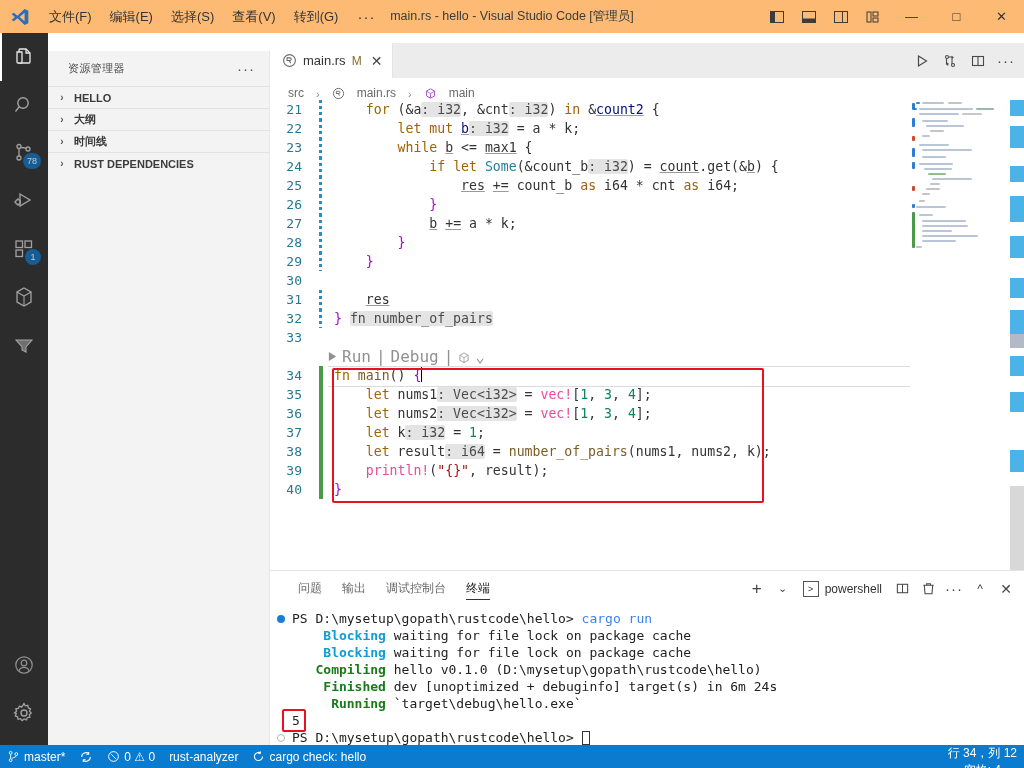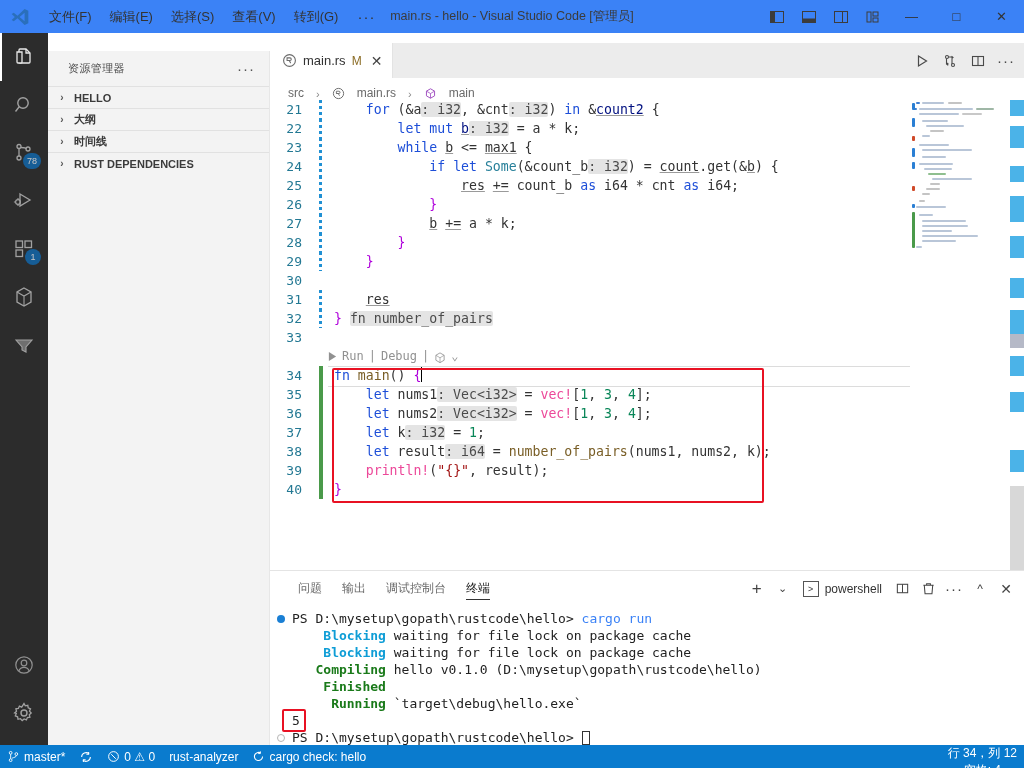--- a/index.html
+++ b/index.html
@@ -10,21 +10,21 @@
     font-family: "Liberation Sans", sans-serif;
     font-size: 13px;
     color: #333333;
     -webkit-font-smoothing: antialiased;
   }
   .app { position: relative; width: 1024px; height: 768px; }
 
   
   .titlebar {
     position: absolute; top: 0; left: 0; width: 1024px; height: 33px;
-    background: #3b82f6; display: flex; align-items: center;
+    background: #fdba74; display: flex; align-items: center;
   }
   .vscode-logo { width: 40px; height: 33px; display: flex; align-items: center; justify-content: center; }
   .menu { display: flex; align-items: center; height: 33px; }
   .menu-item {
     padding: 0 9px; height: 24px; line-height: 24px;
     font-size: 13px; color: #333; white-space: nowrap; cursor: default;
   }
   .menu-more { padding: 0 10px; font-size: 15px; color: #333; letter-spacing: 1px; line-height: 16px;}
   .title-center {
     position: absolute; left: 0; width: 1024px; text-align: center;
@@ -101,35 +101,35 @@
     content:""; position:absolute; left:3px; top:0; width:3px; height:19px;
     background: repeating-linear-gradient(#2090d3 0 3px, transparent 3px 6px);
   }
   .gut.add::after { content:""; position:absolute; left:3px; top:0; width:4px; height:19px; background:#4a9a4a; }
   .ctext { flex: 1 1 auto; padding-left: 6px; }
   .row.current .ctext { box-shadow: none; }
   .row.current::after {
     content:""; position:absolute; left:58px; right:114px; top:0; height:19px;
     border-top:1px solid #dcdcdc; border-bottom:1px solid #dcdcdc; pointer-events:none;
   }
-  .kw { color: #1d4ed8; }
+  .kw { color: #a16207; }
   .kw2 { color: #af00db; }
   .fn { color: #795e26; }
   .ty { color: #267f99; }
   .num { color: #098658; }
   .str { color: #a31515; }
   .mac { color: #ec4899; }
   .var { color: #001080; }
   .hint { background: #e4e4e4; color: #4b4b4b; border-radius: 2px; }
   .ul { text-decoration: underline; text-decoration-color:#9a9a9a; }
   .caret { display:inline-block; width:1px; height:15px; background:#000; vertical-align:-2px; }
 
   .codelens {
     height: 19px; line-height: 19px; padding-left: 58px; display: flex; align-items: center;
-    gap: 5px; font-size: 12px; color: #919191;
+    gap: 5px; font-size: 16px; color: #919191;
   }
   .cl-link { color: #919191; }
 
   .redbox {
     position: absolute; border: 2px solid #e81123; border-radius: 2px; pointer-events: none;
   }
 
   .minimap { position: absolute; top: 0; right: 14px; width: 100px; height: 470px; background: #fff; }
   .mm-line { position: absolute; height: 2px; border-radius: 1px; }
   .overview { position: absolute; top: 0; right: 0; width: 14px; height: 470px; background: #fff; }
@@ -605,21 +605,21 @@
         <div class="tline">
           <span class="tdeco"></span>
           <span class="t-cyan">    Blocking</span><span class="t-plain"> waiting for file lock on package cache</span>
         </div>
         <div class="tline">
           <span class="tdeco"></span>
           <span class="t-green">   Compiling</span><span class="t-plain"> hello v0.1.0 (D:\mysetup\gopath\rustcode\hello)</span>
         </div>
         <div class="tline">
           <span class="tdeco"></span>
-          <span class="t-green">    Finished</span>
+          <span class="t-green">    Finished</span><span class="t-plain"> dev [unoptimized + debuginfo] target(s) in 6m 24s</span>
         </div>
         <div class="tline">
           <span class="tdeco"></span>
           <span class="t-green">     Running</span><span class="t-plain"> `target\debug\hello.exe`</span>
         </div>
         <div class="tline" style="position:relative;">
           <span class="tdeco"></span>
           <span class="t-plain">5</span>
           <span class="redbox" style="left:12px; top:-3px; width:24px; height:23px;"></span>
         </div>

